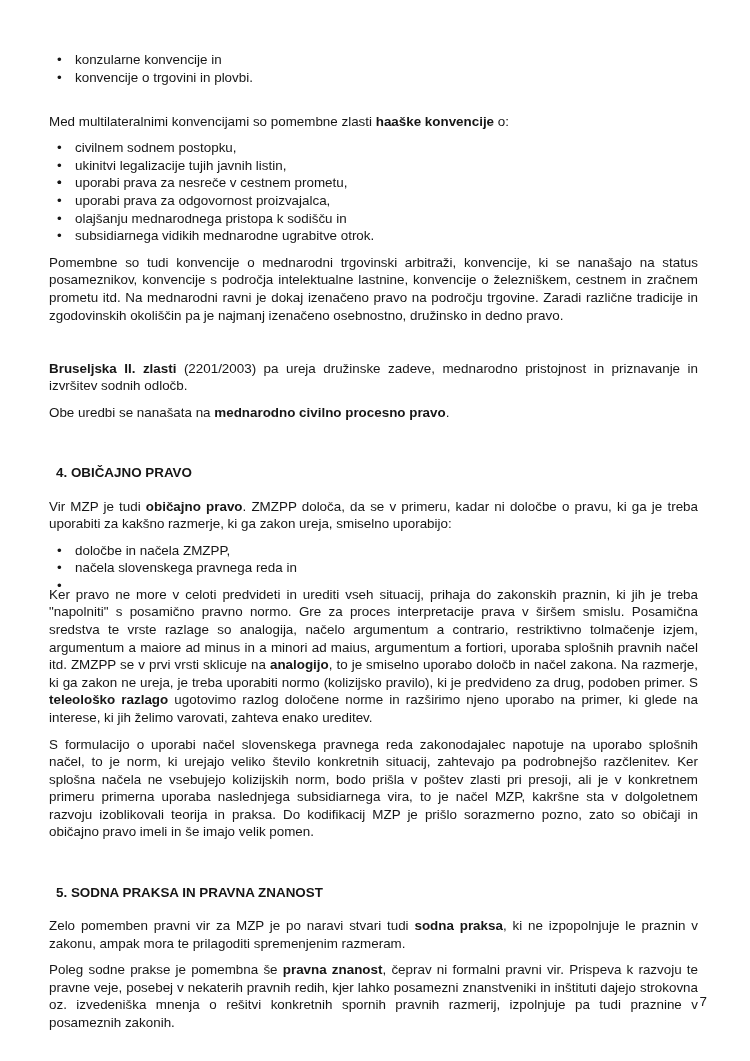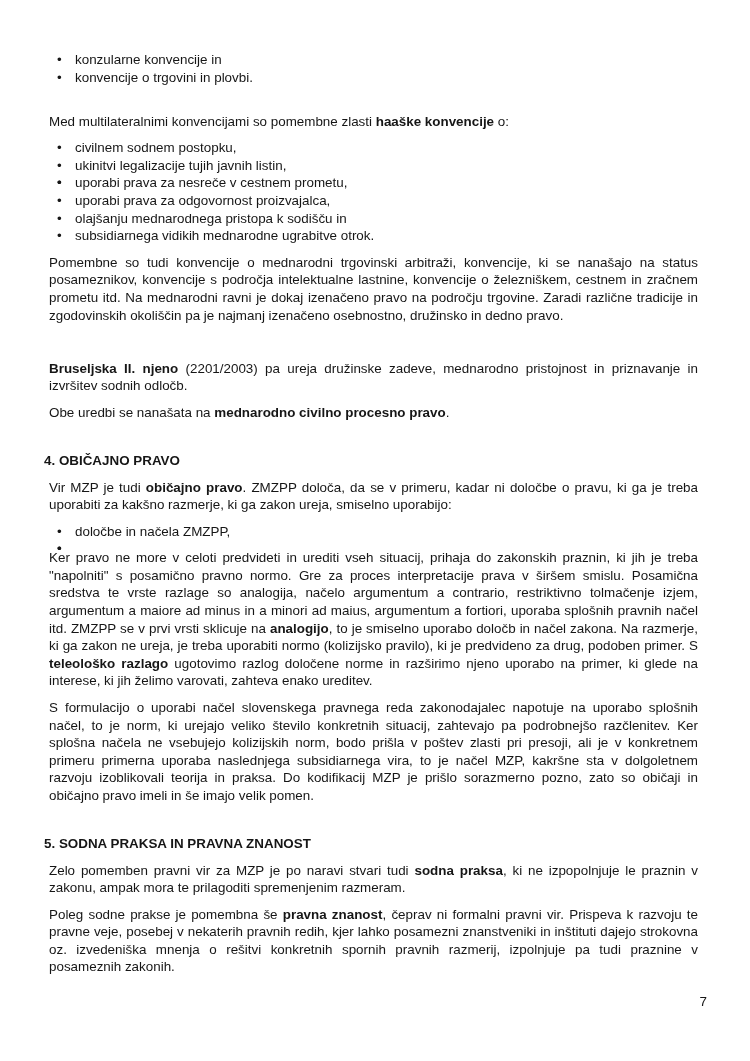--- a/index.html
+++ b/index.html
@@ -21,21 +21,21 @@
     position: absolute;
     left: 40px; top: 51px;
     width: 667px;
   }
   .para {
     margin: 9px;
     text-align: justify;
   }
   .para.left { text-align: left; }
   .heading {
-    margin: 4px;
+    margin: 16px;
     font-weight: bold;
     text-align: left;
   }
   .b { font-weight: bold; }
   .block-spacer { height: 17.58px; }
   .bullet-list { margin: 0; }
   .bullet-item {
     position: relative;
     padding-left: 35px;
     text-align: left;
@@ -66,28 +66,28 @@
         <div class="bullet-item"><span class="bullet-dot">•</span><span><span>civilnem sodnem postopku,</span></span></div>
         <div class="bullet-item"><span class="bullet-dot">•</span><span><span>ukinitvi legalizacije tujih javnih listin,</span></span></div>
         <div class="bullet-item"><span class="bullet-dot">•</span></div>
         <div class="bullet-item"><span class="bullet-dot">•</span><span><span>uporabi prava za nesreče v cestnem prometu,</span></span></div>
         <div class="bullet-item"><span class="bullet-dot">•</span><span><span>uporabi prava za odgovornost proizvajalca,</span></span></div>
         <div class="bullet-item"><span class="bullet-dot">•</span><span><span>olajšanju mednarodnega pristopa k sodišču in</span></span></div>
         <div class="bullet-item"><span class="bullet-dot">•</span><span><span>subsidiarnega vidikih mednarodne ugrabitve otrok.</span></span></div>
       </div>
       <p class="para"><span>Pomembne so tudi konvencije o mednarodni trgovinski arbitraži, konvencije, ki se nanašajo na status posameznikov, konvencije s področja intelektualne lastnine, konvencije o železniškem, cestnem in zračnem prometu itd. Na mednarodni ravni je dokaj izenačeno pravo na področju trgovine. Zaradi različne tradicije in zgodovinskih okoliščin pa je najmanj izenačeno osebnostno, družinsko in dedno pravo.</span></p>
       <div class="block-spacer"></div>
-      <p class="para"><span class="b">Bruseljska II. njeno</span><span> (2201/2003) pa ureja družinske zadeve, mednarodno pristojnost in priznavanje in izvršitev sodnih odločb.</span></p>
+      <p class="para"><span class="b">Bruseljska II. zlasti</span><span> (2201/2003) pa ureja družinske zadeve, mednarodno pristojnost in priznavanje in izvršitev sodnih odločb.</span></p>
       <p class="para left"><span>Obe uredbi se nanašata na </span><span class="b">mednarodno civilno procesno pravo</span><span>.</span></p>
       <div class="block-spacer"></div>
       <p class="heading"><span class="b">4. OBIČAJNO PRAVO</span></p>
       <p class="para"><span>Vir MZP je tudi </span><span class="b">običajno pravo</span><span>. ZMZPP določa, da se v primeru, kadar ni določbe o pravu, ki ga je treba uporabiti za kakšno razmerje, ki ga zakon ureja, smiselno uporabijo:</span></p>
       <div class="bullet-list">
         <div class="bullet-item"><span class="bullet-dot">•</span><span><span>določbe in načela ZMZPP,</span></span></div>
-        <div class="bullet-item"><span class="bullet-dot">•</span></div>
+        <div class="bullet-item"><span class="bullet-dot">•</span><span><span>načela slovenskega pravnega reda in</span></span></div>
         <div class="bullet-item"><span class="bullet-dot">•</span></div>
       </div>
       <p class="para"><span>Ker pravo ne more v celoti predvideti in urediti vseh situacij, prihaja do zakonskih praznin, ki jih je treba "napolniti" s posamično pravno normo. Gre za proces interpretacije prava v širšem smislu. Posamična sredstva te vrste razlage so analogija, načelo argumentum a contrario, restriktivno tolmačenje izjem, argumentum a maiore ad minus in a minori ad maius, argumentum a fortiori, uporaba splošnih pravnih načel itd. ZMZPP se v prvi vrsti sklicuje na </span><span class="b">analogijo</span><span>, to je smiselno uporabo določb in načel zakona. Na razmerje, ki ga zakon ne ureja, je treba uporabiti normo (kolizijsko pravilo), ki je predvideno za drug, podoben primer. S </span><span class="b">teleološko razlago</span><span> ugotovimo razlog določene norme in razširimo njeno uporabo na primer, ki glede na interese, ki jih želimo varovati, zahteva enako ureditev.</span></p>
       <p class="para"><span>S formulacijo o uporabi načel slovenskega pravnega reda zakonodajalec napotuje na uporabo splošnih načel, to je norm, ki urejajo veliko število konkretnih situacij, zahtevajo pa podrobnejšo razčlenitev. Ker splošna načela ne vsebujejo kolizijskih norm, bodo prišla v poštev zlasti pri presoji, ali je v konkretnem primeru primerna uporaba naslednjega subsidiarnega vira, to je načel MZP, kakršne sta v dolgoletnem razvoju izoblikovali teorija in praksa. Do kodifikacij MZP je prišlo sorazmerno pozno, zato so običaji in običajno pravo imeli in še imajo velik pomen.</span></p>
       <div class="block-spacer"></div>
       <p class="heading"><span class="b">5. SODNA PRAKSA IN PRAVNA ZNANOST</span></p>
       <p class="para"><span>Zelo pomemben pravni vir za MZP je po naravi stvari tudi </span><span class="b">sodna praksa</span><span>, ki ne izpopolnjuje le praznin v zakonu, ampak mora te prilagoditi spremenjenim razmeram.</span></p>
       <p class="para"><span>Poleg sodne prakse je pomembna še </span><span class="b">pravna znanost</span><span>, čeprav ni formalni pravni vir. Prispeva k razvoju te pravne veje, posebej v nekaterih pravnih redih, kjer lahko posamezni znanstveniki in inštituti dajejo strokovna oz. izvedeniška mnenja o rešitvi konkretnih spornih pravnih razmerij, izpolnjuje pa tudi praznine v posameznih zakonih.</span></p>
     </div>
   <div class="footer-pagenum">7</div>

